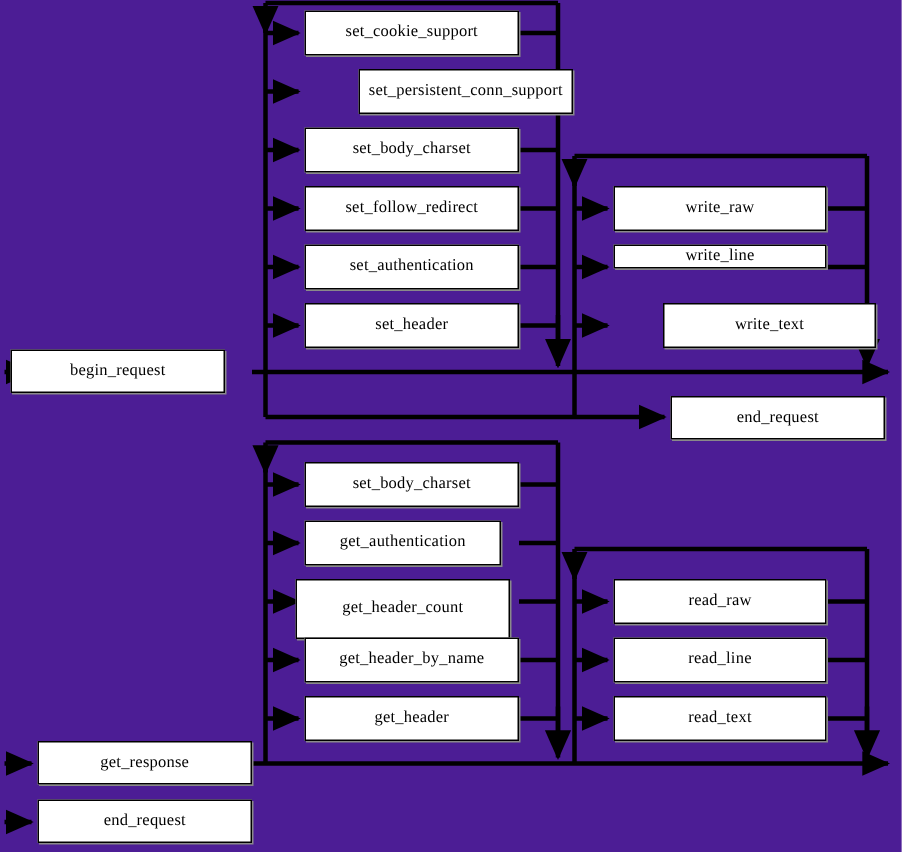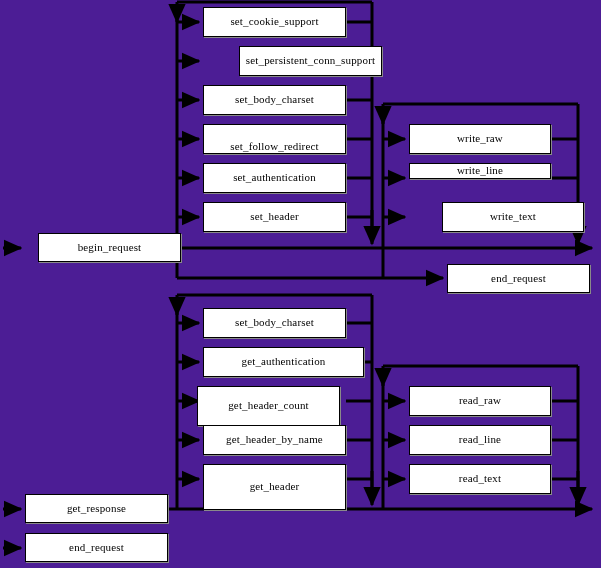--- a/index.html
+++ b/index.html
@@ -148,57 +148,57 @@
   <div id="node-layer">
       <div class="node" style="left: 203px; top: 7px; width: 143px; height: 30px;">
         <span class="node-label">set_cookie_support</span>
       </div>
       <div class="node" style="left: 203px; top: 46px; width: 143px; height: 30px; margin-left: 36px;">
         <span class="node-label">set_persistent_conn_support</span>
       </div>
       <div class="node" style="left: 203px; top: 85px; width: 143px; height: 30px;">
         <span class="node-label">set_body_charset</span>
       </div>
-      <div class="node" style="left: 203px; top: 124px; width: 143px; height: 30px; align-items: flex-end;">
+      <div class="node" style="left: 203px; top: 124px; width: 143px; height: 30px;">
         <span class="node-label">set_follow_redirect</span>
       </div>
       <div class="node" style="left: 203px; top: 163px; width: 143px; height: 30px;">
         <span class="node-label">set_authentication</span>
       </div>
       <div class="node" style="left: 203px; top: 202px; width: 143px; height: 30px;">
         <span class="node-label">set_header</span>
       </div>
       <div class="node" style="left: 409px; top: 124px; width: 142px; height: 30px;">
         <span class="node-label">write_raw</span>
       </div>
       <div class="node" style="left: 409px; top: 163px; width: 142px; height: 16px;">
         <span class="node-label">write_line</span>
       </div>
       <div class="node" style="left: 409px; top: 202px; width: 142px; height: 30px; margin-left: 33px;">
         <span class="node-label">write_text</span>
       </div>
-      <div class="node" style="left: 38px; top: 233px; width: 143px; height: 29px;">
+      <div class="node" style="left: 7px; top: 233px; width: 143px; height: 29px;">
         <span class="node-label">begin_request</span>
       </div>
       <div class="node" style="left: 447px; top: 264px; width: 143px; height: 29px;">
         <span class="node-label">end_request</span>
       </div>
       <div class="node" style="left: 203px; top: 308px; width: 143px; height: 30px;">
         <span class="node-label">set_body_charset</span>
       </div>
-      <div class="node" style="left: 203px; top: 347px; width: 161px; height: 30px;">
+      <div class="node" style="left: 203px; top: 347px; width: 131px; height: 30px;">
         <span class="node-label">get_authentication</span>
       </div>
       <div class="node" style="left: 197px; top: 386px; width: 143px; height: 40px;">
         <span class="node-label">get_header_count</span>
       </div>
       <div class="node" style="left: 203px; top: 425px; width: 143px; height: 30px; text-align: right;">
         <span class="node-label">get_header_by_name</span>
       </div>
-      <div class="node" style="left: 203px; top: 464px; width: 143px; height: 46px;">
+      <div class="node" style="left: 203px; top: 464px; width: 143px; height: 30px;">
         <span class="node-label">get_header</span>
       </div>
       <div class="node" style="left: 409px; top: 386px; width: 142px; height: 30px;">
         <span class="node-label">read_raw</span>
       </div>
       <div class="node" style="left: 409px; top: 425px; width: 142px; height: 30px;">
         <span class="node-label">read_line</span>
       </div>
       <div class="node" style="left: 409px; top: 464px; width: 142px; height: 30px;">
         <span class="node-label">read_text</span>

